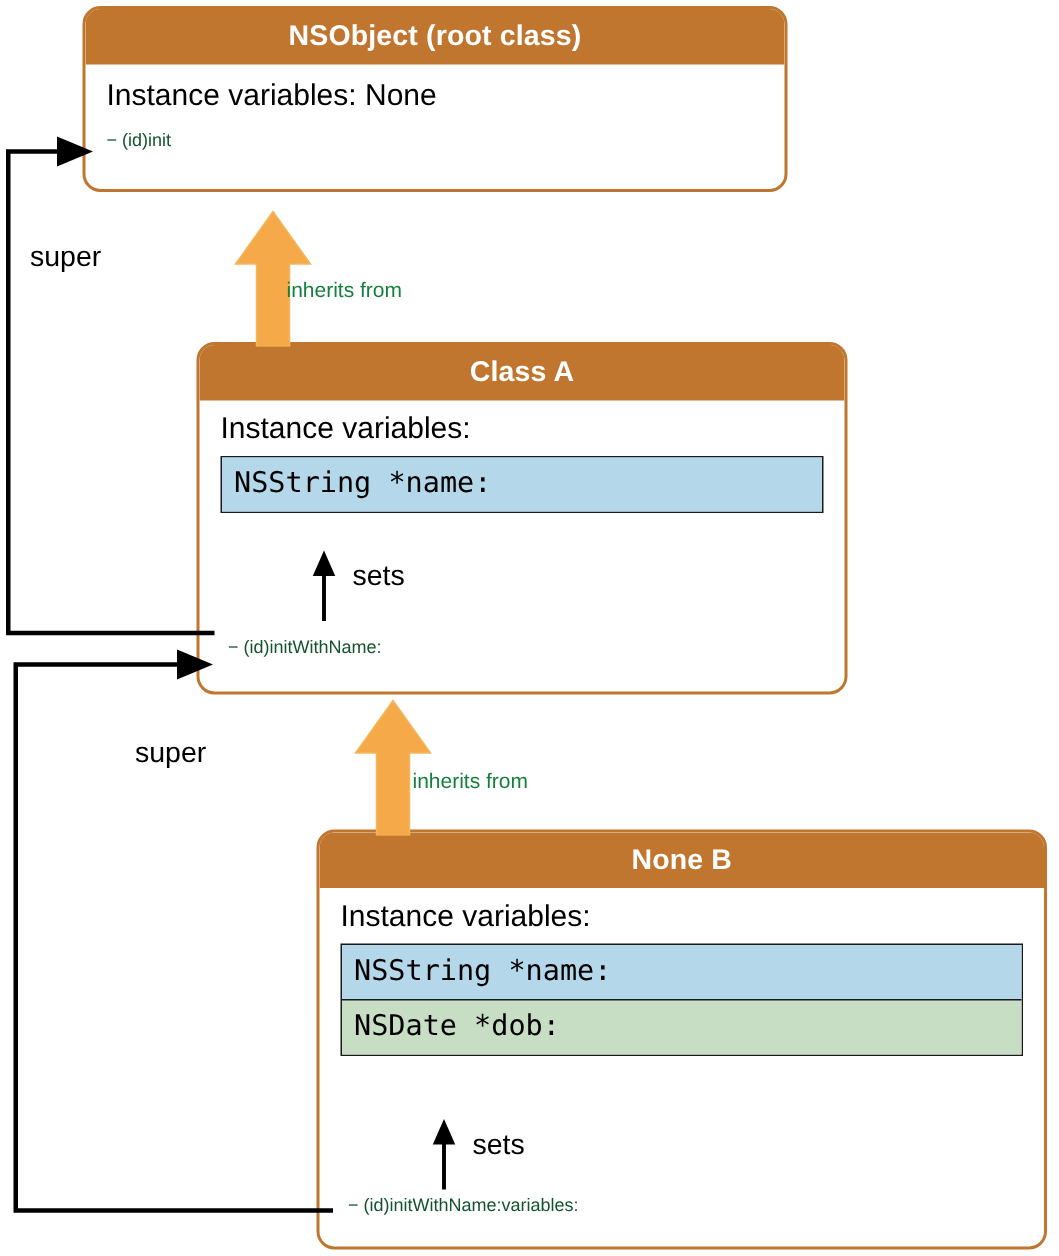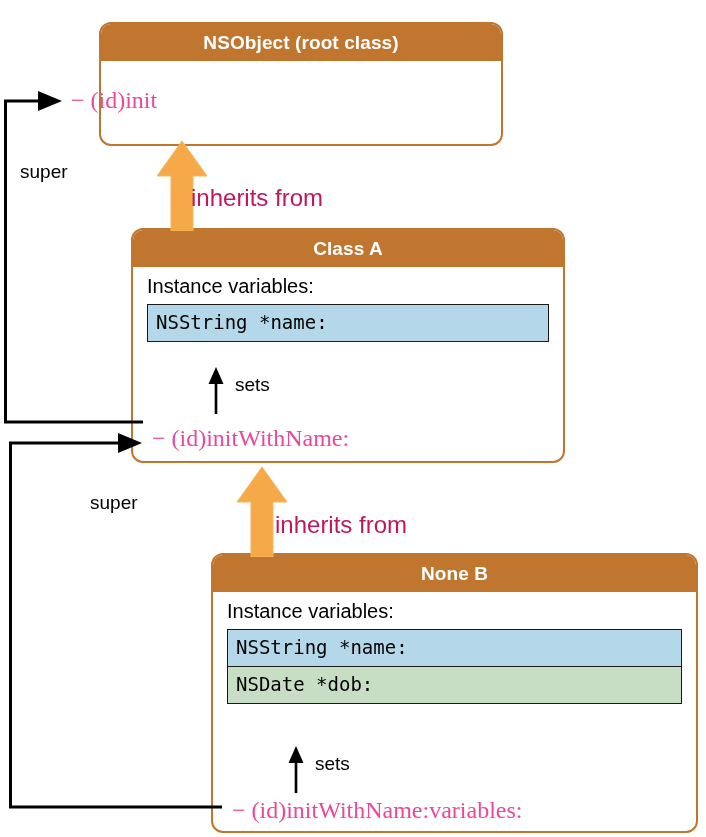--- a/index.html
+++ b/index.html
@@ -75,23 +75,23 @@
   }
   .ivar-row + .ivar-row {
     border-top: 1.5px solid #1a1a1a;
   }
   .ivar-blue  { background: #B4D8E9; }
   .ivar-green { background: #C7DEC5; }
 
   
   .method {
     position: absolute;
-    font-family: Liberation Serif, serif;
-    font-size: 24px;
-    color: #ec4899;
+    font-family: Liberation Sans, sans-serif;
+    font-size: 12px;
+    color: #14532d;
     white-space: pre;
     line-height: 1.2;
   }
 
   
   .sets-group {
     position: absolute;
   }
   .sets-label {
     position: absolute;
@@ -100,22 +100,22 @@
     line-height: 1;
     white-space: pre;
   }
 
   
   .inherit-arrow {
     position: absolute;
   }
   .inherit-label {
     position: absolute;
-    font-size: 24px;
-    color: #be185d;
+    font-size: 14px;
+    color: #15803d;
     line-height: 1;
     white-space: pre;
   }
 
   
   .connector {
     position: absolute;
   }
   .super-label {
     position: absolute;
@@ -123,22 +123,25 @@
     color: #000000;
     line-height: 1;
     white-space: pre;
   }
 </style>
 </head>
 <body>
 
 <div id="canvas">
 
-  <div class="class-box" style="left:55px; top:22px; width:404px; height:124px;margin-left:44px;">
+  <div class="class-box" style="left:55px; top:4px; width:470px; height:124px;">
     <div class="class-header">NSObject (root class)</div>
+    <div class="class-body">
+      <div class="ivar-none">Instance variables: None</div>
+    </div>
   </div>
   <div class="method" style="left:71px; top:86px;"><span>− (id)init</span></div>
 
   <div class="class-box" style="left:131px; top:228px; width:434px; height:235px;">
     <div class="class-header">Class A</div>
     <div class="class-body">
       <div class="ivar-label">Instance variables:</div>
       <div class="ivar-table">
         <div class="ivar-row ivar-blue">NSString *name:</div>
       </div>

